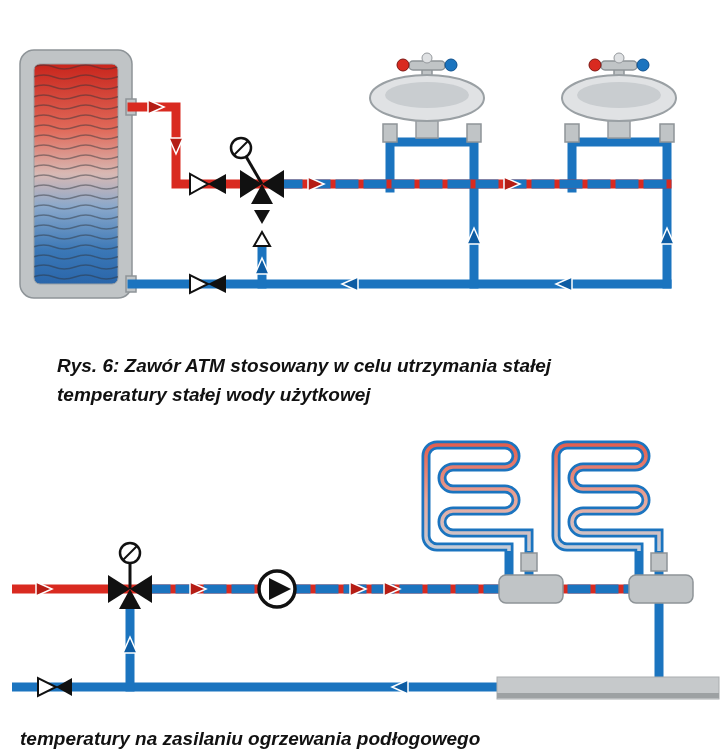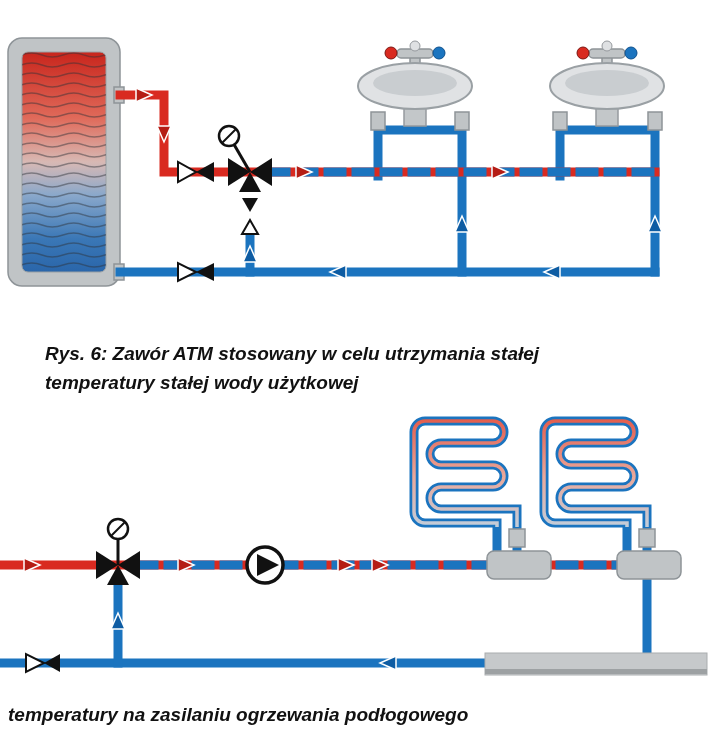--- a/index.html
+++ b/index.html
@@ -1,17 +1,17 @@
 <!DOCTYPE html>
 <html style="--color-hot: #d92a20; --color-cold: #1b74bf; --color-arrow_hot: #b51d15; --color-arrow_cold: #0d5ca3; --color-metal_gray: #c0c4c6; --color-metal_dark: #8e9498;"><head>
 <meta charset="utf-8">
 <style>
   html,body{margin:0;padding:0;background:#fff;}
   .page{width:720px;height:755px;background:#fff;font-family:"Liberation Sans",sans-serif;overflow:hidden;}
-  figure{margin:0;padding:0;}
+  figure{margin:12px;padding:0;}
   figcaption{color:#111;font-weight:700;font-style:italic;font-size:19px;line-height:1.5;}
   .cap-line{display:block;}
   .cap-6{padding:6px 10px 8px 45px;}
   .cap-7{padding:2px 10px 4px 8px;}
   
   .pipe{fill:none;stroke-width:9;stroke-linecap:square;stroke-linejoin:miter;}
   .pipe-hot{stroke:var(--color-hot,#d92a20);}
   .pipe-cold{stroke:var(--color-cold,#1b74bf);}
   .pipe-dash{stroke:var(--color-cold,#1b74bf);stroke-dasharray:14 14;}
   .pipe-core{fill:none;stroke-width:3.5;}

